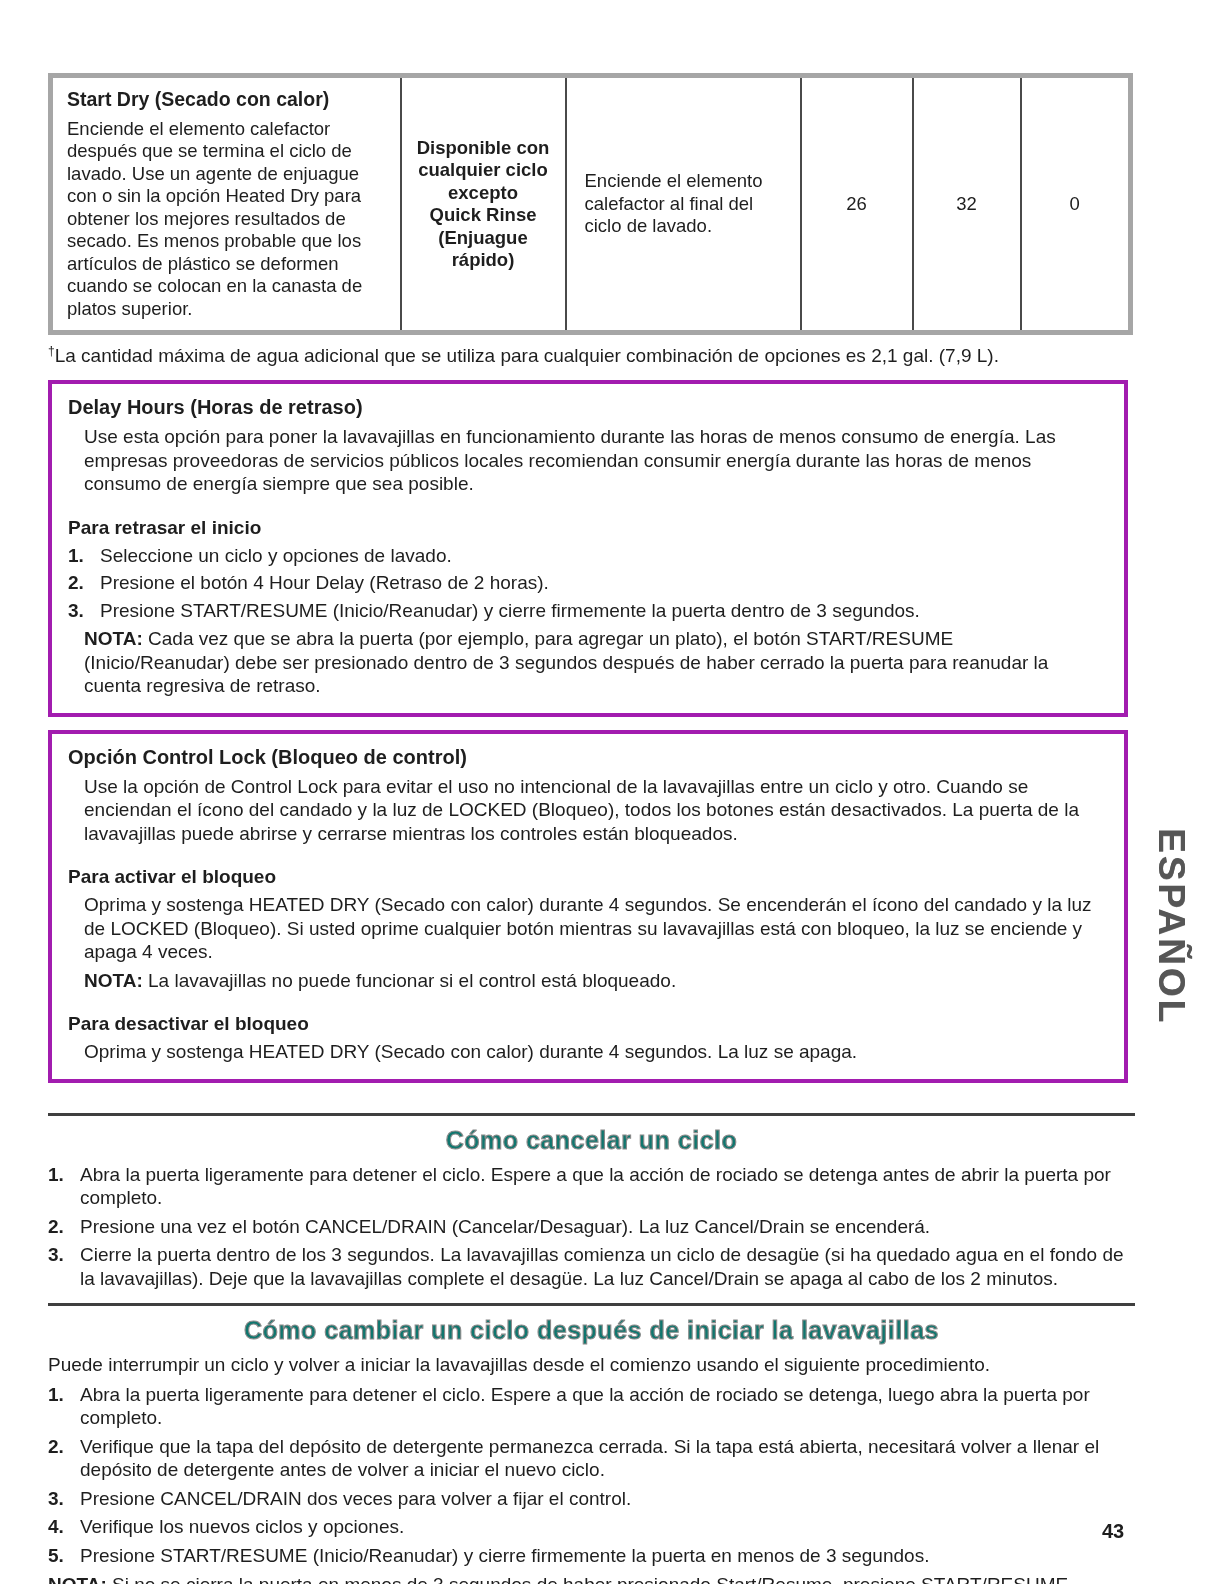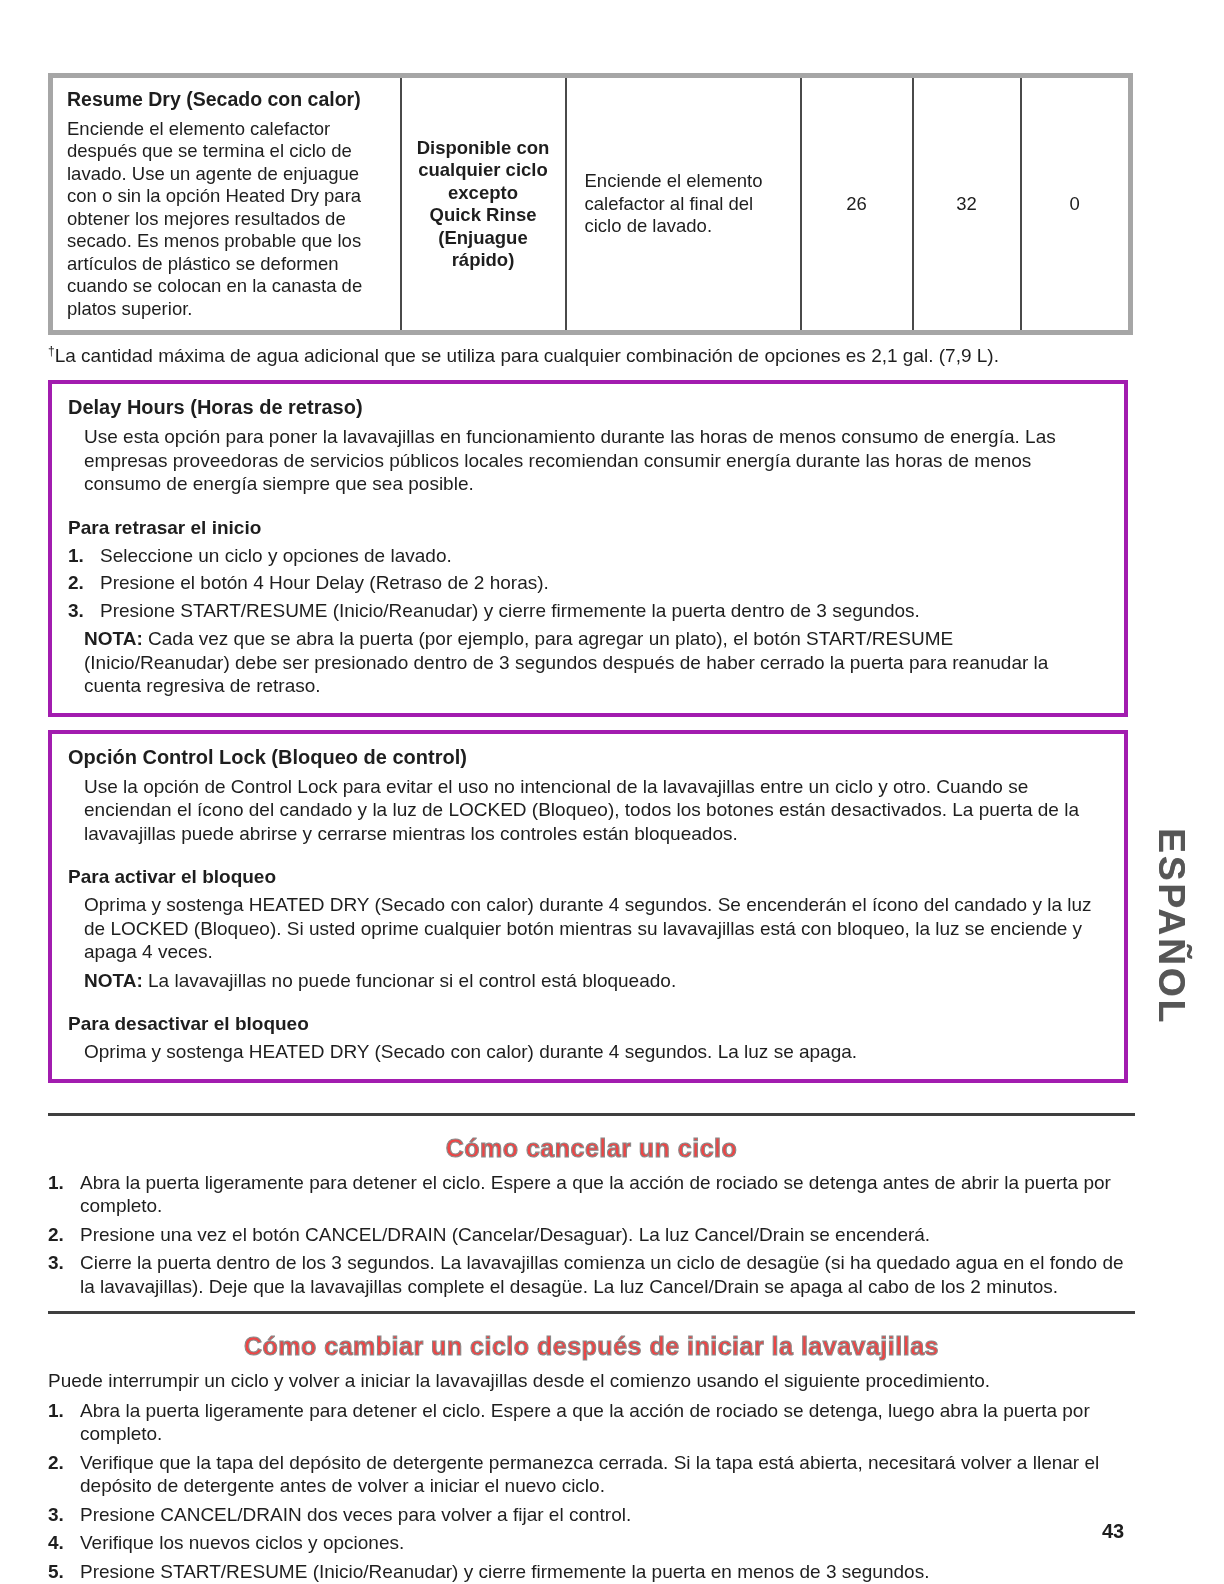--- a/index.html
+++ b/index.html
@@ -76,22 +76,22 @@
     margin: 0;
     width: 1087px;
   }
   .rule-1 { margin-top: 30px; }
   .rule-2 { margin-top: 13px; }
   .ghost-heading {
     text-align: center;
     font-size: 25px;
     font-weight: bold;
     letter-spacing: 0.5px;
-    margin: 18px 0 8px 0;
-    color: #ef4444;
+    margin: 10px 0 8px 0;
+    color: #0f766e;
     -webkit-text-stroke: 1.1px #8a8a8a;
   }
   .intro-text { font-size: 19px; line-height: 23.5px; margin: 4px 0 6px 0; }
   .note-flow { font-size: 19px; line-height: 23.5px; margin: 6px 0 0 0; }
 
   
   .side-tab {
     position: absolute;
     left: 1150px;
     top: 828px;
@@ -121,21 +121,21 @@
         <col style="width:350px">
           <col style="width:165px">
           <col style="width:235px">
         <col style="width:112px">
           <col style="width:108px">
           <col style="width:110px">
       </colgroup>
       <tbody>
       <tr>
         <td>
-          <div class="cell-title">Resume Dry (Secado con calor)</div>
+          <div class="cell-title">Start Dry (Secado con calor)</div>
           <div class="cell-body">Enciende el elemento calefactor después que se termina el ciclo de lavado. Use un agente de enjuague con o sin la opción Heated Dry para obtener los mejores resultados de secado. Es menos probable que los artículos de plástico se deformen cuando se colocan en la canasta de platos superior.</div>
         </td>
         <td class="avail">Disponible con
 cualquier ciclo
 excepto
 Quick Rinse
 (Enjuague
 rápido)</td>
         <td class="func">Enciende el elemento calefactor al final del ciclo de lavado.</td>
         <td class="val">26</td>

